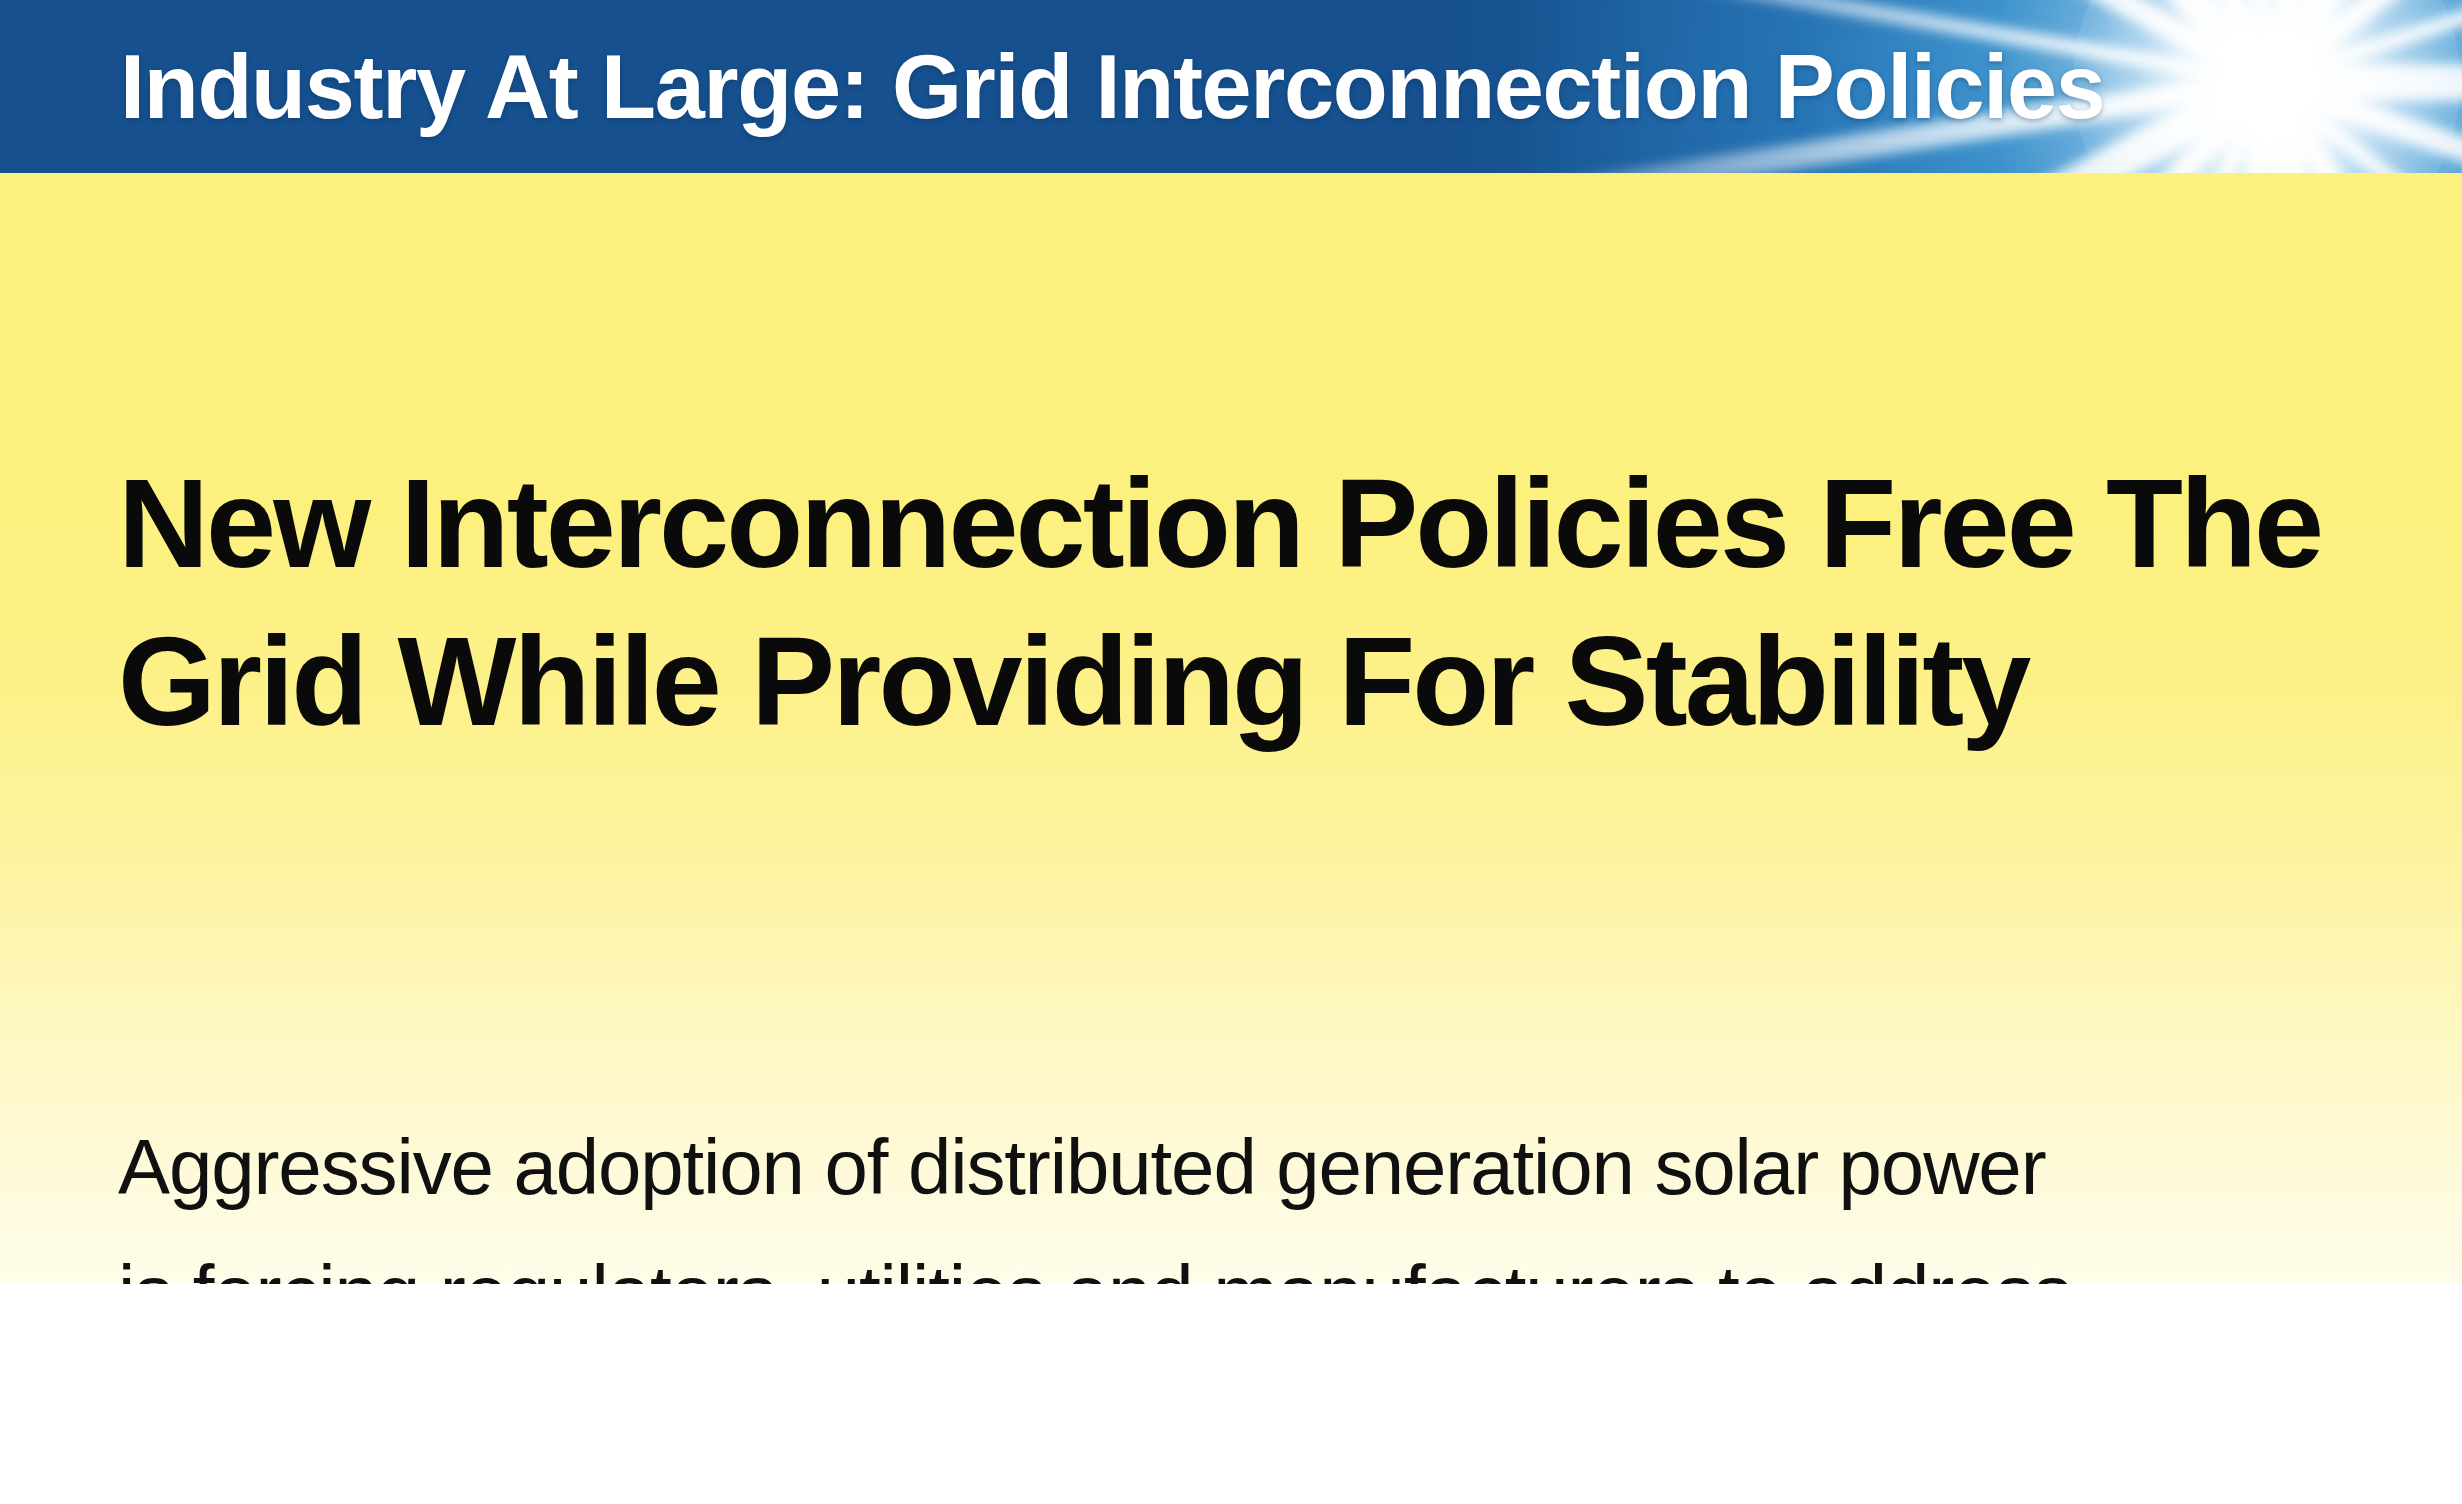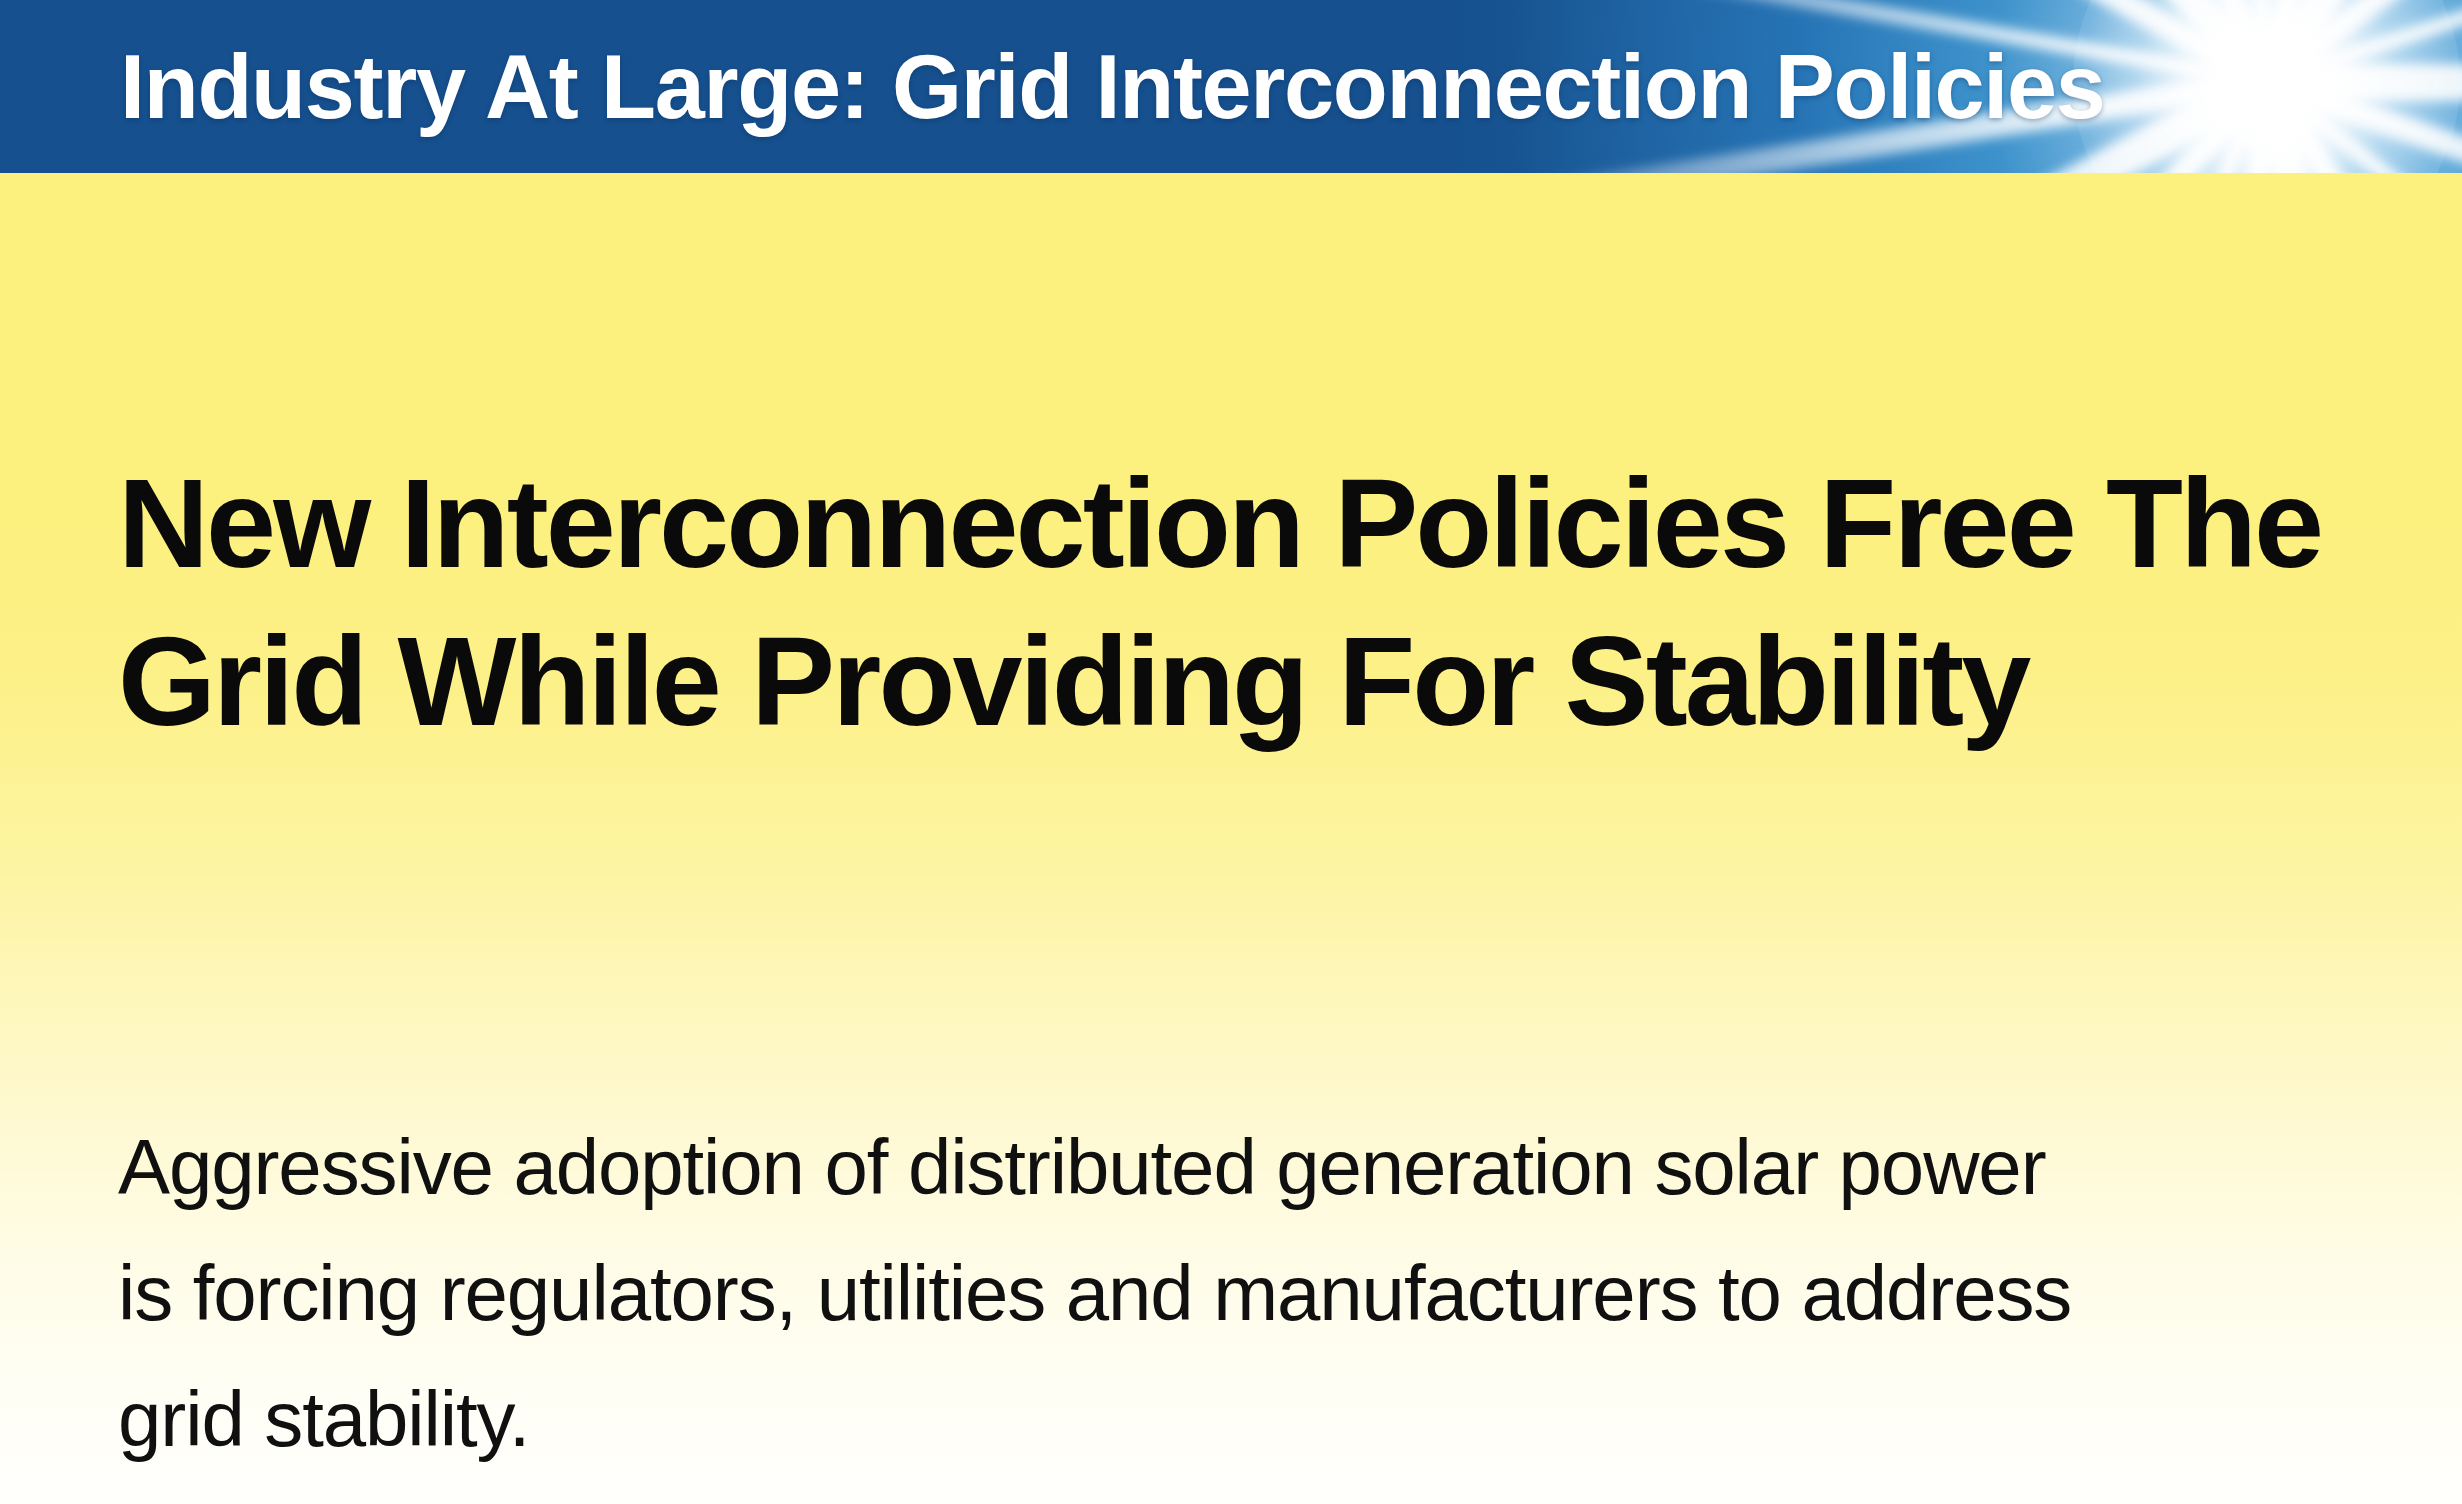--- a/index.html
+++ b/index.html
@@ -7,21 +7,21 @@
     padding: 0;
     background: #ffffff;
   }
   body {
     font-family: "Liberation Sans", sans-serif;
   }
 
   .page {
     position: relative;
     width: 2462px;
-    height: 1504px;
+    height: 1284px;
     overflow: hidden;
     background: #ffffff;
   }
 
   
   .banner {
     position: absolute;
     left: 0;
     top: 0;
     width: 2462px;

